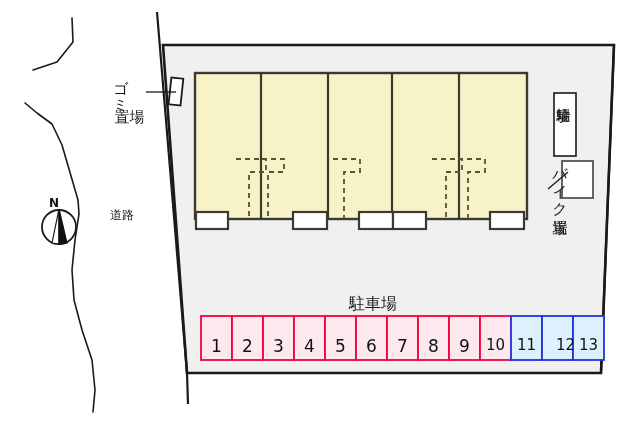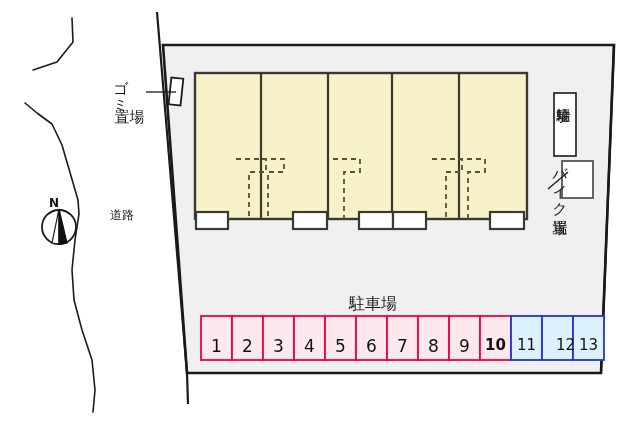--- a/index.html
+++ b/index.html
@@ -147,18 +147,18 @@
 
   <div class="pnum" style="left:201px;width:31px;">1</div>
   <div class="pnum" style="left:232px;width:31px;">2</div>
   <div class="pnum" style="left:263px;width:31px;">3</div>
   <div class="pnum" style="left:294px;width:31px;">4</div>
   <div class="pnum" style="left:325px;width:31px;">5</div>
   <div class="pnum" style="left:356px;width:31px;">6</div>
   <div class="pnum" style="left:387px;width:31px;">7</div>
   <div class="pnum" style="left:418px;width:31px;">8</div>
   <div class="pnum" style="left:449px;width:31px;">9</div>
-  <div class="pnum small" style="left:480px;width:31px;font-weight:bold;">10</div>
+  <div class="pnum small" style="left:480px;width:31px;">10</div>
   <div class="pnum small" style="left:511px;width:31px;">11</div>
   <div class="pnum small" style="left:550px;width:31px;">12</div>
   <div class="pnum small" style="left:573px;width:31px;">13</div>
 
 </div>
 
 </body></html>

